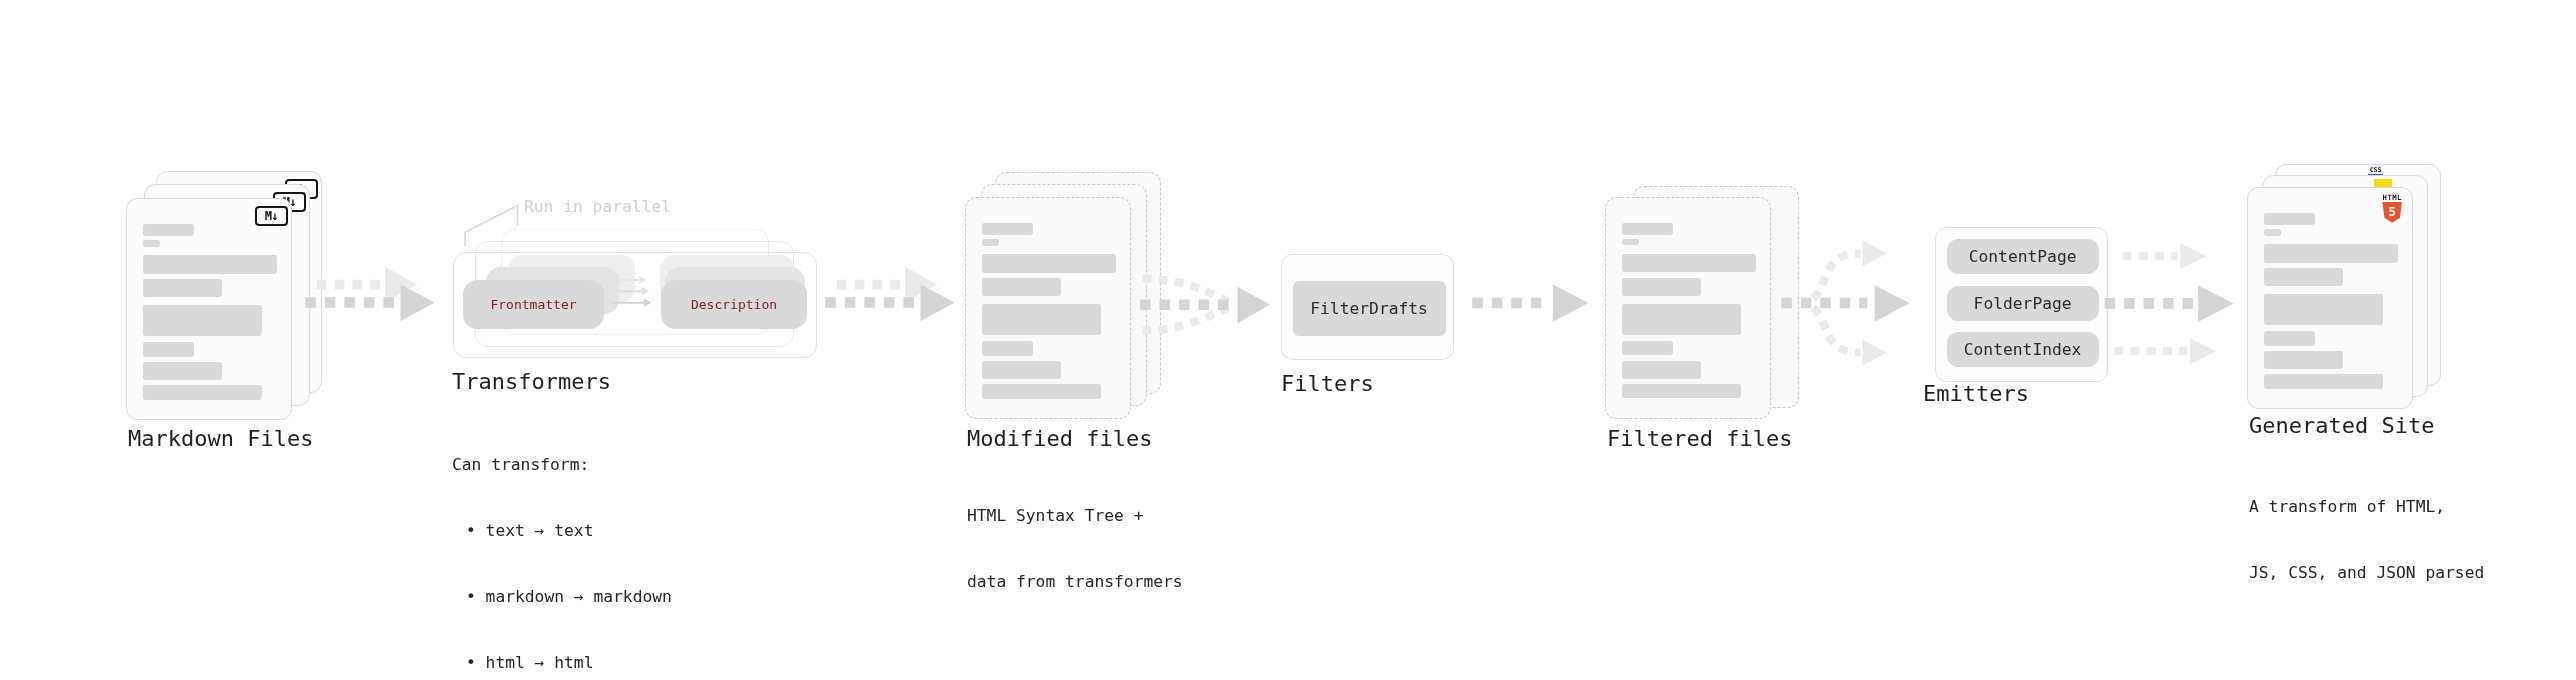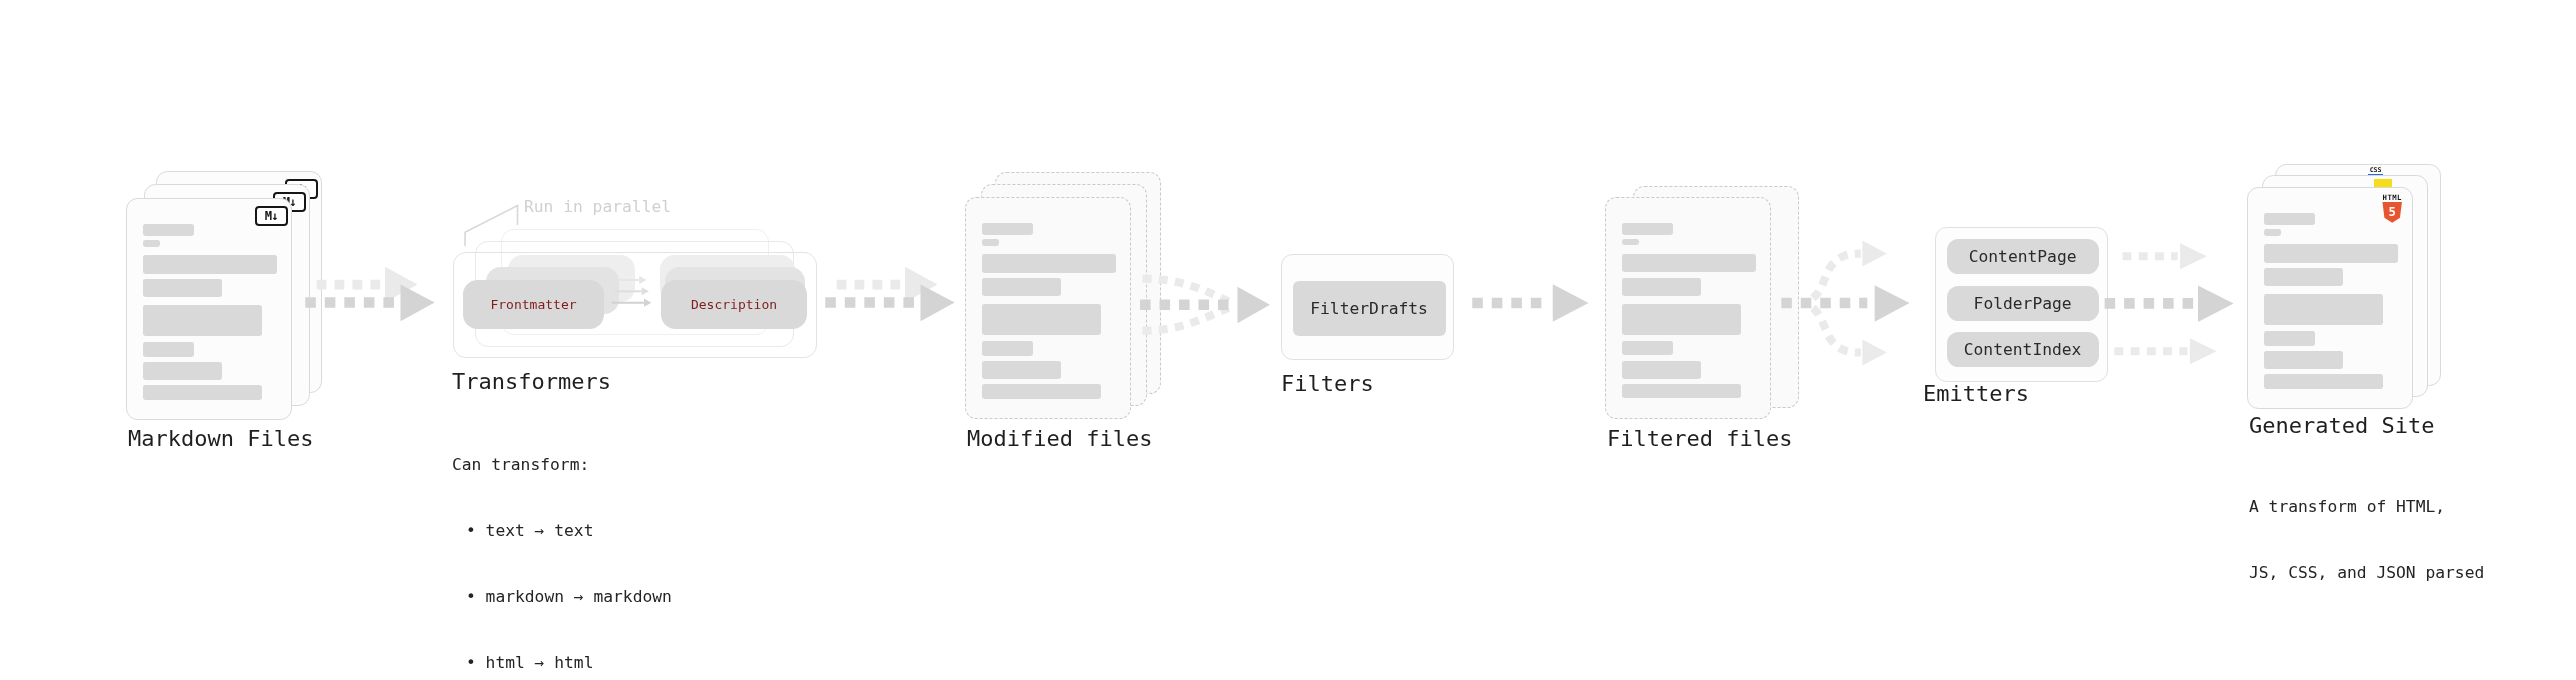--- a/index.html
+++ b/index.html
@@ -153,20 +153,24 @@
           <div class="bar" style="left: 16.3px; top: 56px; width: 134px; height: 18.7px;"></div>
           <div class="bar" style="left: 16.3px; top: 80px; width: 79px; height: 18px;"></div>
           <div class="bar" style="left: 16.3px; top: 106px; width: 119px; height: 31px;"></div>
           <div class="bar" style="left: 16.3px; top: 143px; width: 51px; height: 14.6px;"></div>
           <div class="bar" style="left: 16.3px; top: 163px; width: 79px; height: 18px;"></div>
           <div class="bar" style="left: 16.3px; top: 186px; width: 119px; height: 14.6px;"></div>
         </div>
     </div>
   </div>
   <div class="title" style="left:967px;top:426px">Modified files</div>
+  <div class="desc" style="left:967px;top:461px">
+    <div>HTML Syntax Tree +</div>
+    <div>data from transformers</div>
+  </div>
 
   <svg style="left:1136px;top:268px" width="138" height="75" viewBox="0 0 170 92">
     <path class="ln-light-thin" d="M 8 13 C 55 13, 80 25, 114 41"></path>
     <path class="ln-light-thin" d="M 8 77 C 55 77, 80 63, 114 49"></path>
     <line class="ln-dark" x1="5" y1="45" x2="115" y2="45"></line>
     <polygon class="hd-dark" points="125,23 125,68 165,45"></polygon>
   </svg>
 
   <div class="box-card" style="left:1281px;top:254px;width:173px;height:106px">
     <div class="box-pill" style="left:10.6px;top:26px;width:153px;height:55px;border-radius:6px">FilterDrafts</div>

